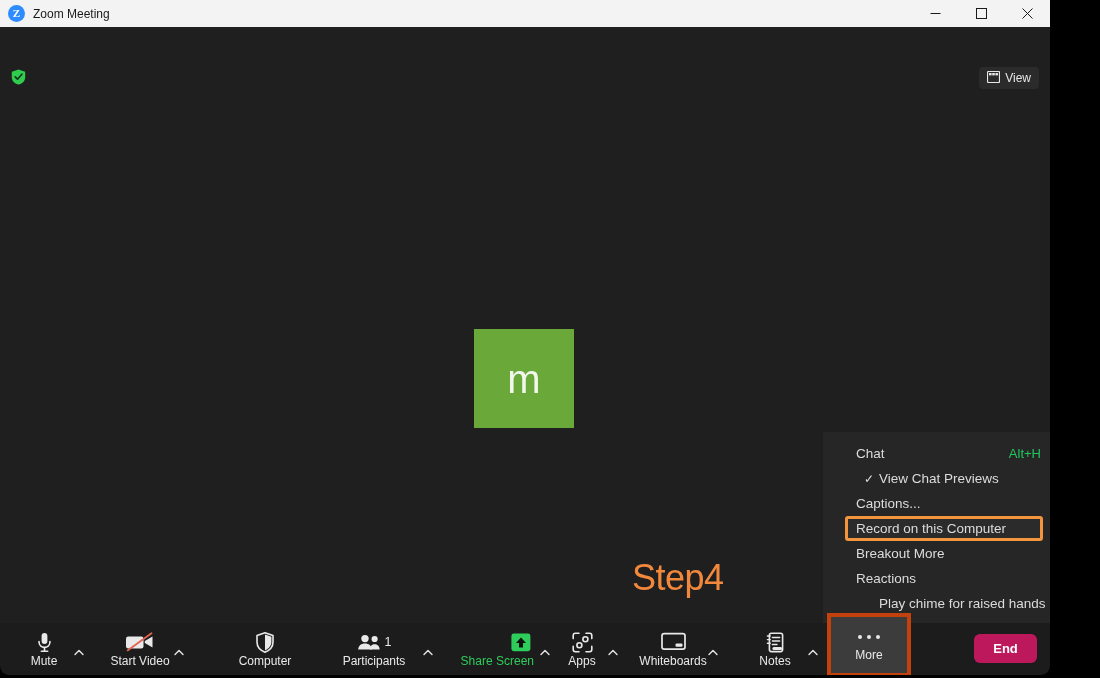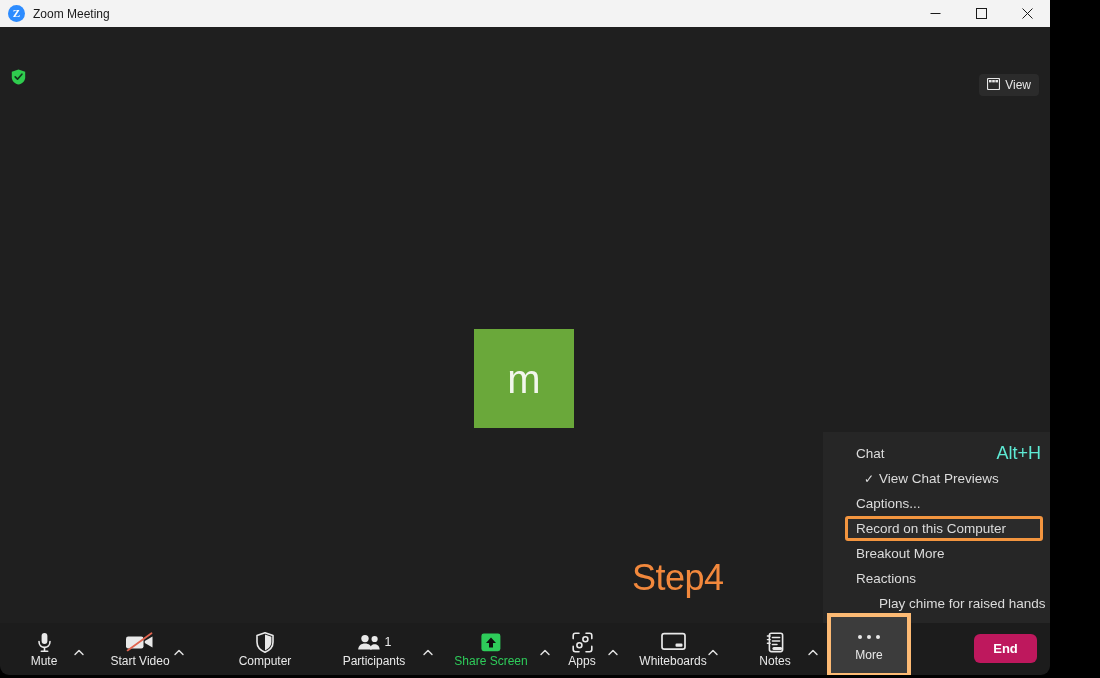--- a/index.html
+++ b/index.html
@@ -96,21 +96,20 @@
     right: 11px; top: 40px;
     height: 22px;
     padding: 0 8px;
     border-radius: 4px;
     background: #2b2b2b;
     display: flex;
     align-items: center;
     gap: 5px;
     color: #e6e6e6;
     font-size: 12px;
-    margin-top: 7px;
   }
   .view-icon { display: block; }
 
   .avatar-tile {
     position: absolute;
     left: 474px; top: 302px;
     width: 100px; height: 99px;
     background: #6aa83a;
     display: flex;
     align-items: center;
@@ -152,22 +151,22 @@
     color: #dcdcdc;
     font-size: 13.5px;
     white-space: nowrap;
     box-sizing: border-box;
   }
   .menu-row.indent { padding-left: 56px; }
   .menu-row .label { flex: 0 0 auto; }
   .menu-row .shortcut {
     position: absolute;
     right: 9px;
-    color: #5eead4;
-    font-size: 18px;
+    color: #22c55e;
+    font-size: 13px;
   }
   .menu-check {
     position: absolute;
     left: 41px;
     color: #dcdcdc;
     font-size: 12px;
   }
   .menu-row.checked { padding-left: 56px; }
 
   .menu-row.highlighted .label {
@@ -242,21 +241,21 @@
     margin-left: 3px;
     line-height: 1;
   }
 
   .more-wrap {
     position: absolute;
     left: 827px;
     top: 613px;
     width: 84px;
     height: 64px;
-    border: 4px solid #fdba74;
+    border: 4px solid #c2410c;
     box-sizing: border-box;
     background: #3c3c3c;
     display: flex;
     flex-direction: column;
     align-items: center;
     justify-content: center;
     gap: 4px;
     color: #e9e9e9;
     font-size: 12px;
   }
@@ -451,21 +450,21 @@
         </span>
       </span>
       <span class="tb-label">Participants</span>
     </div>
     <div class="tb-caret" style="left:421px;">
       <svg class="caret-svg" width="10" height="7" viewBox="0 0 10 7">
           <path d="M1 5.6 L5 1.4 L9 5.6" fill="none" stroke="#e0e0e0" stroke-width="1.4" stroke-linecap="round" stroke-linejoin="round"></path>
         </svg>
     </div>
 
-    <div class="tb-item" style="left:448px; width:86px;">
+    <div class="tb-item" style="left:448px; width:86px;align-items:flex-end;">
       <span class="tb-icon">
         <svg width="26" height="21" viewBox="0 0 26 21">
           <rect x="3.4" y="1.6" width="19" height="17.6" rx="2.4" fill="#2ecc5a"></rect>
           <path d="M13 5.4 L18 11 H15 V15.6 H11 V11 H8 Z" fill="#0f0f0f"></path>
         </svg>
       </span>
       <span class="tb-label green">Share Screen</span>
     </div>
     <div class="tb-caret" style="left:538px;">
       <svg class="caret-svg" width="10" height="7" viewBox="0 0 10 7">

